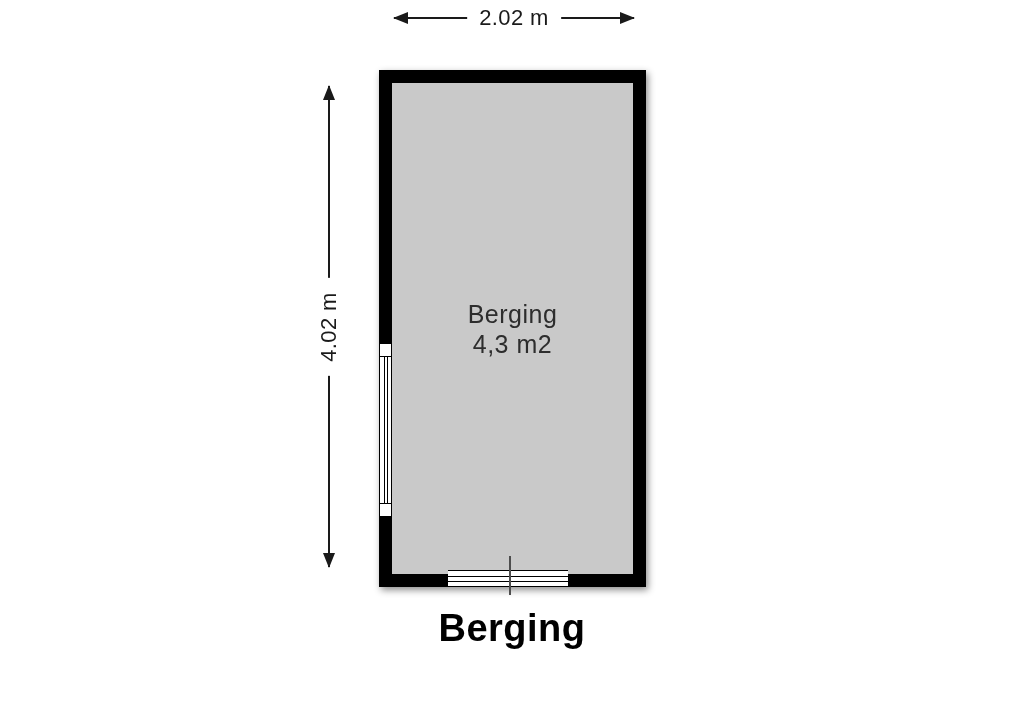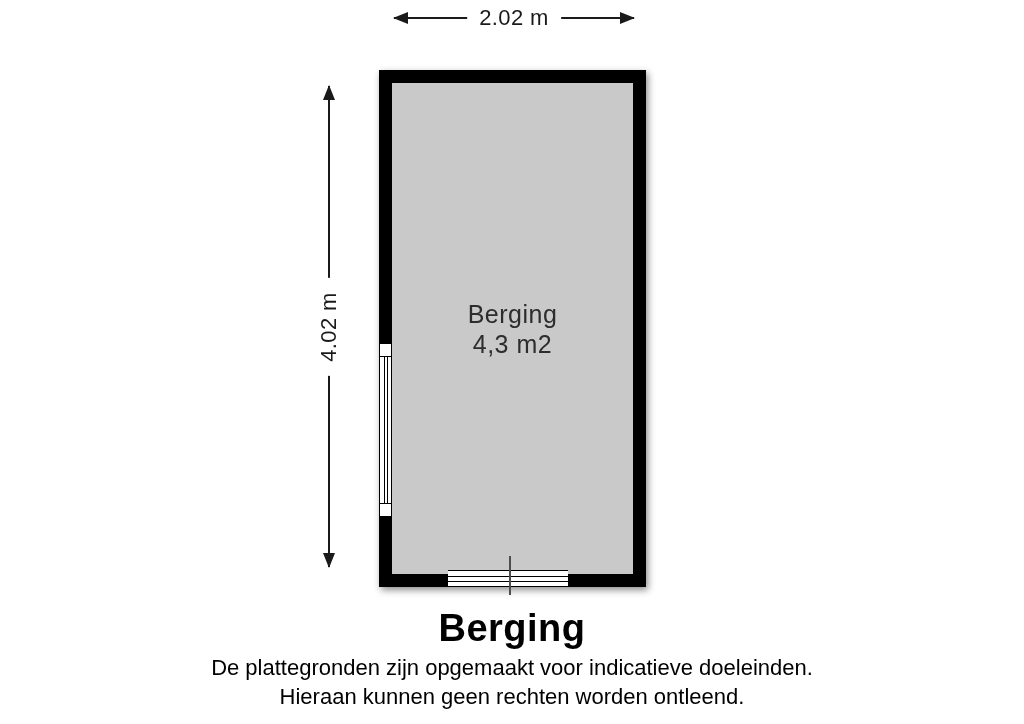--- a/index.html
+++ b/index.html
@@ -208,16 +208,14 @@
       <div class="sill-bottom"></div>
     </div>
 
     <div class="window-bottom">
       <div class="pane"></div>
     </div>
     <div class="center-mark"></div>
   </div>
 
   <div class="plan-title">Berging</div>
-  <div class="disclaimer l1">De plattegronden zijn opgemaakt voor indicatieve doeleinden.</div>
-  <div class="disclaimer l2">Hieraan kunnen geen rechten worden ontleend.</div>
 
 </div>
 
 </body></html>

